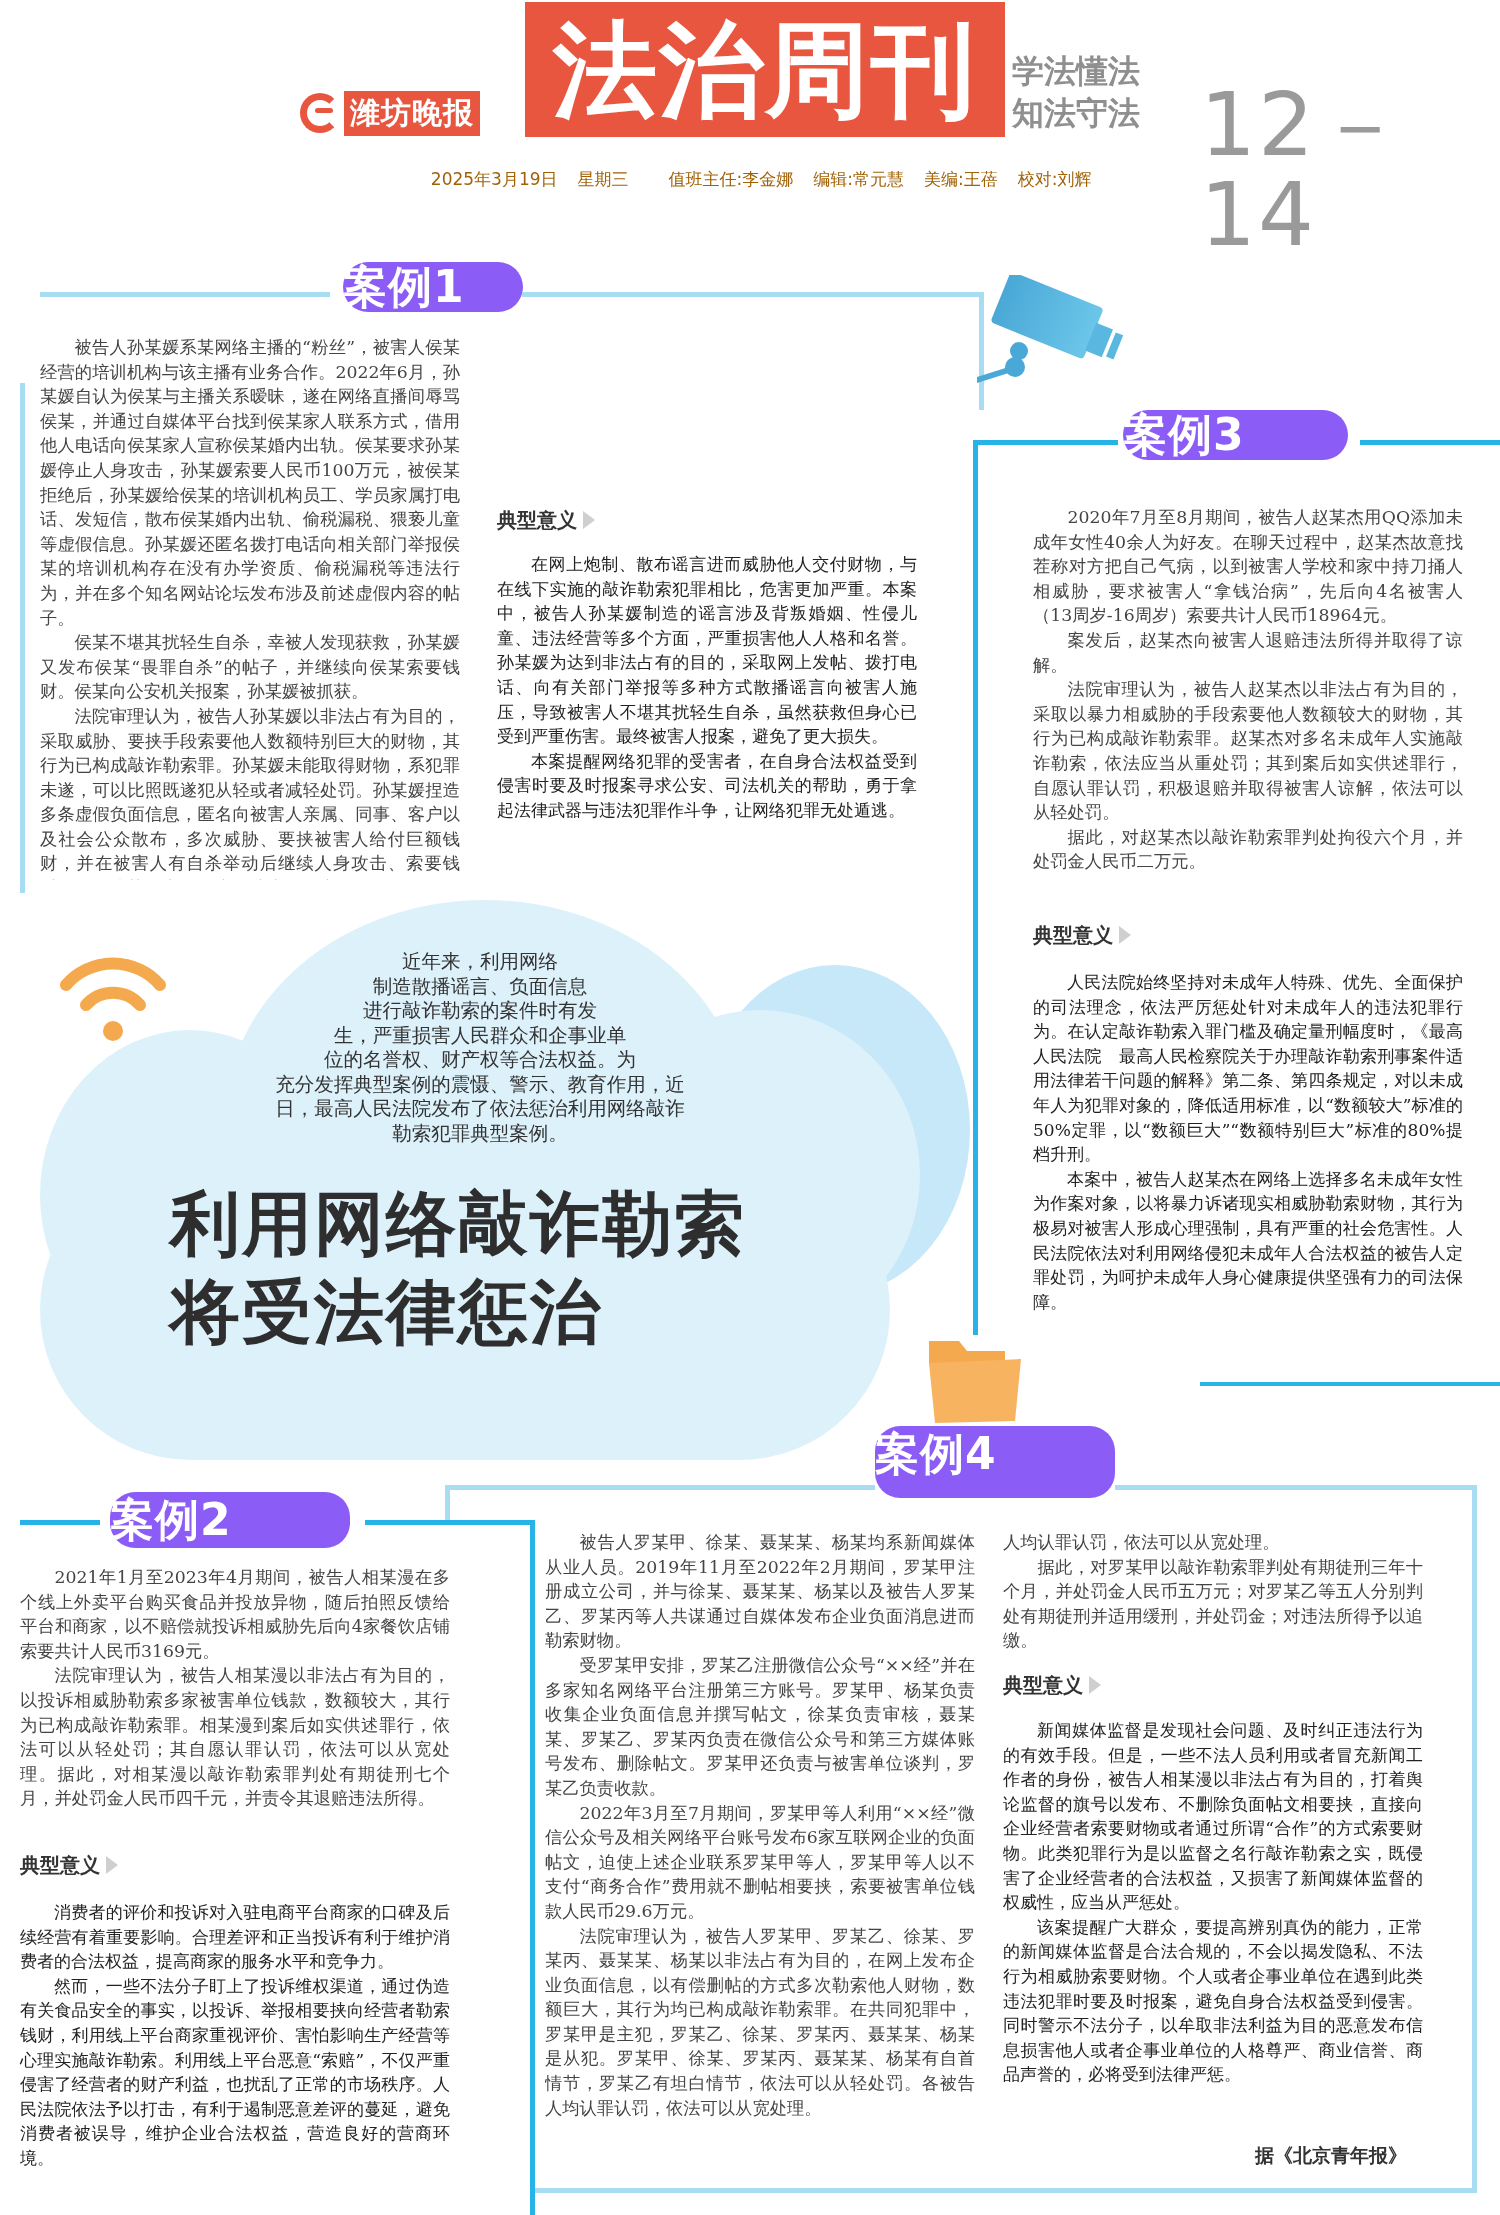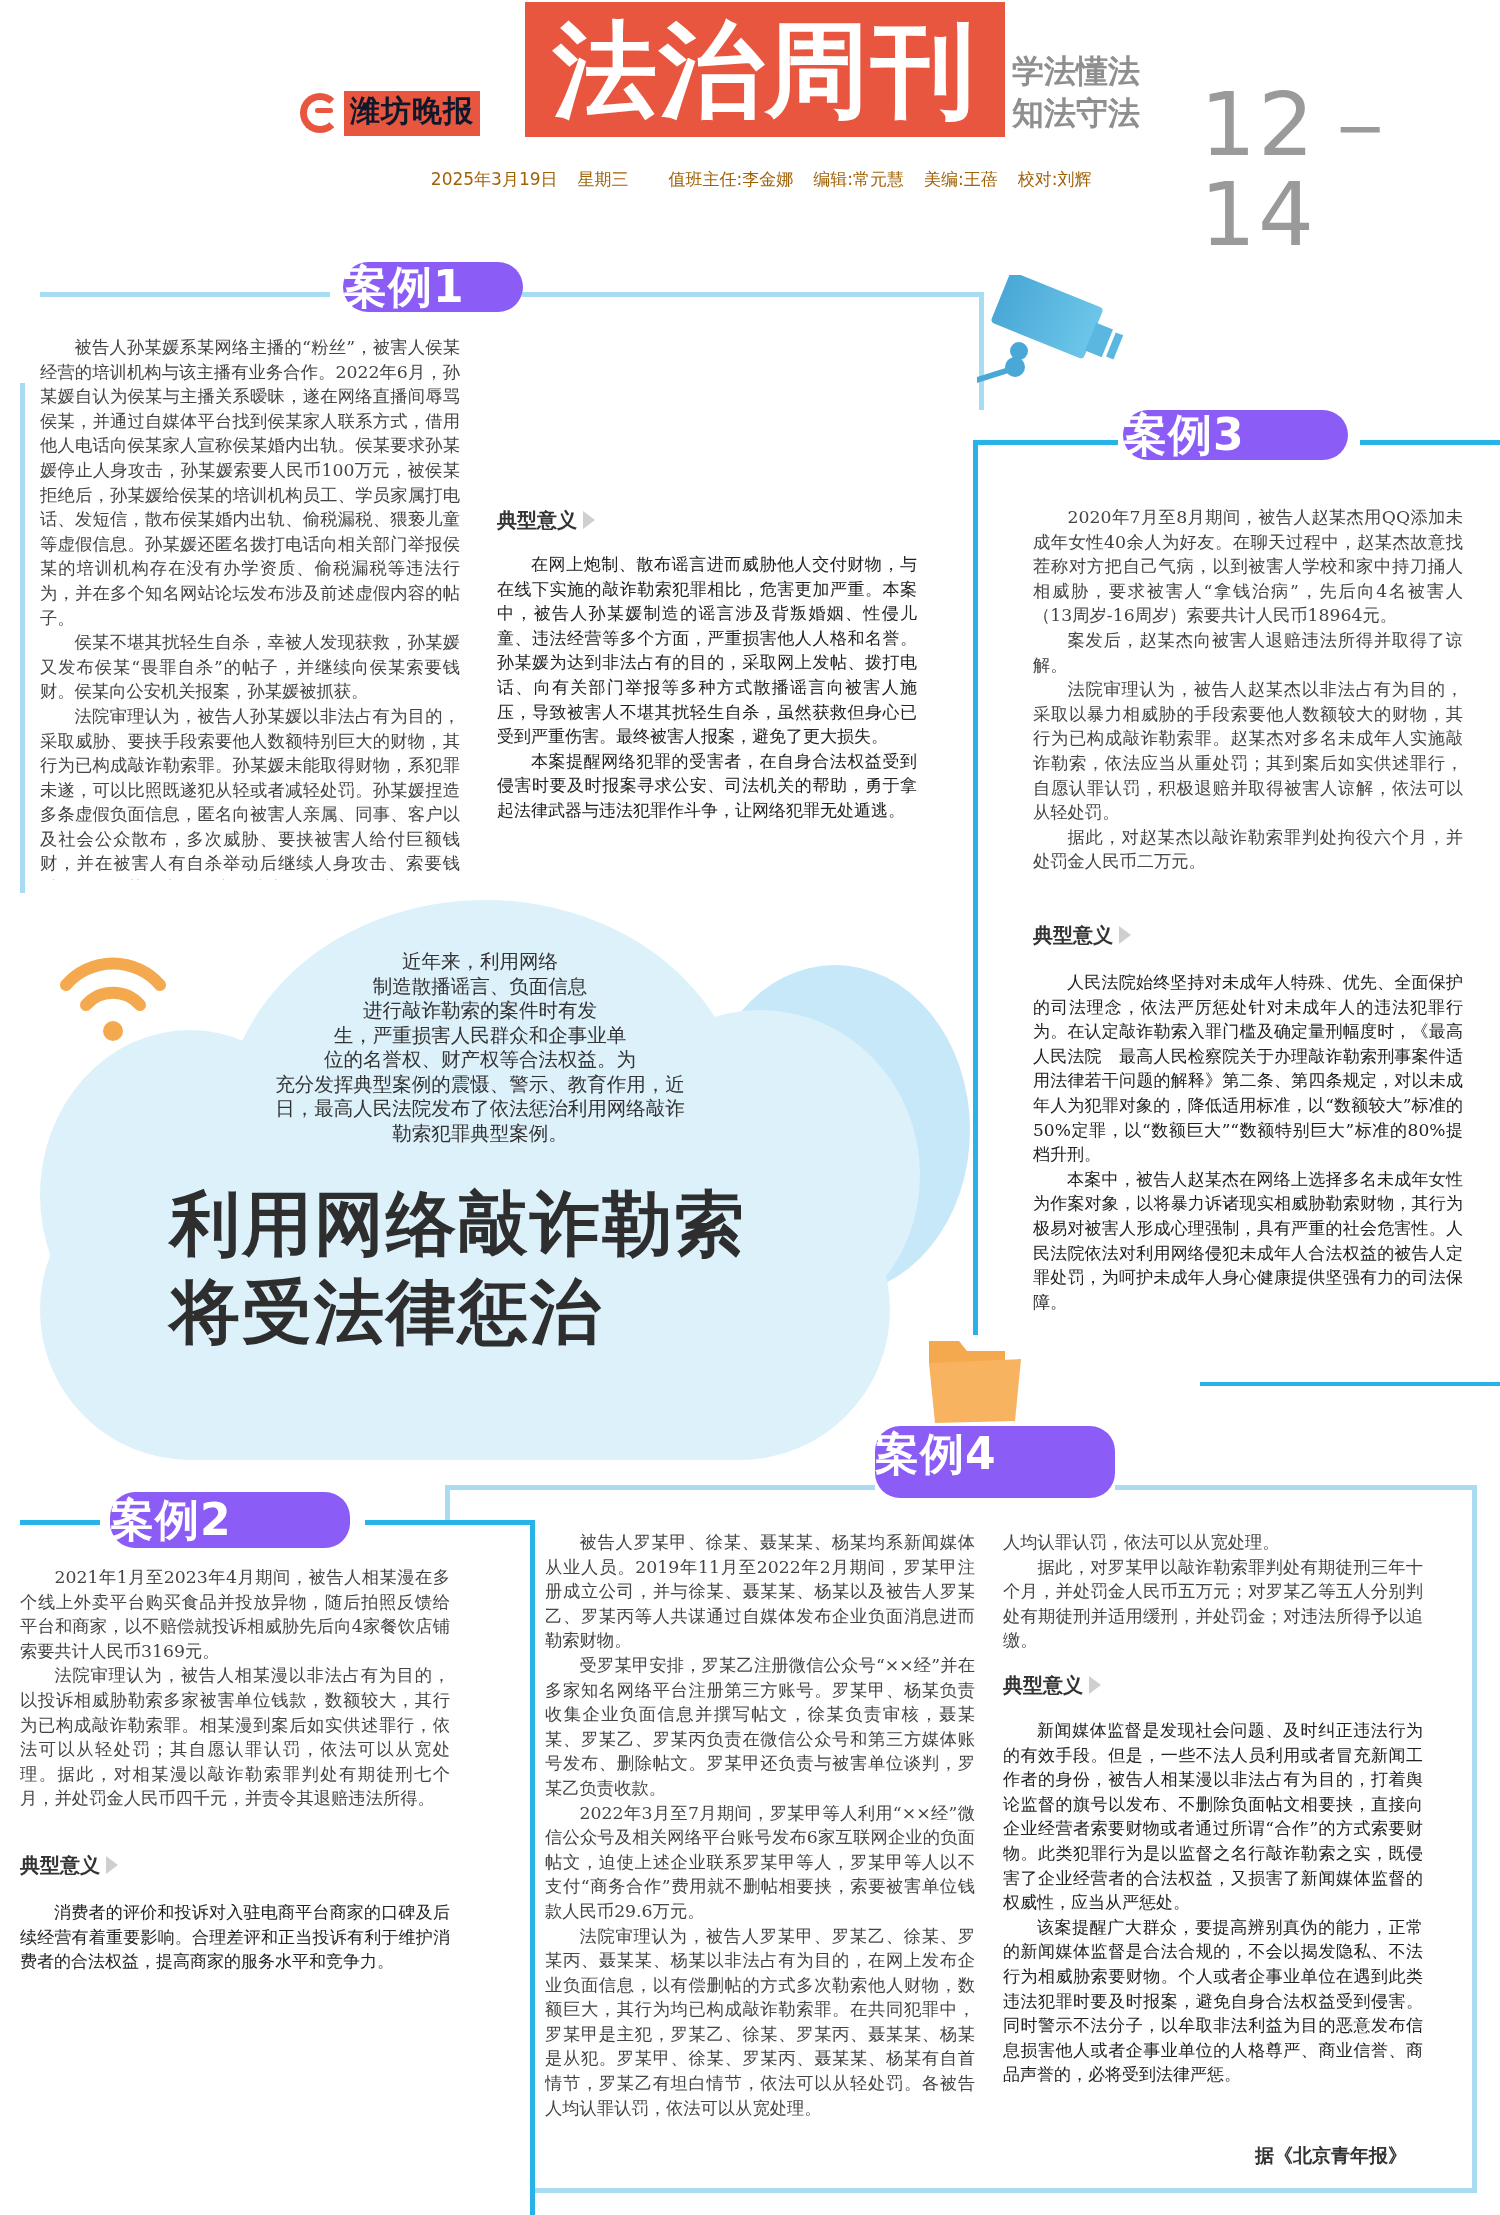--- a/index.html
+++ b/index.html
@@ -4,21 +4,21 @@
 <style>
   * { box-sizing: border-box; margin: 0; padding: 0; }
   html, body { width: 1500px; height: 2215px; background: #ffffff; overflow: hidden; }
   body { position: relative; font-family: "DejaVu Serif", "Liberation Serif", serif; color: #3a3a3a; }
   .abs { position: absolute; }
 
   
   .mast-logo { left: 300px; top: 90px; height: 46px; display: flex; align-items: center; }
   .logo-mark { width: 40px; height: 40px; border-radius: 50%; border: 7px solid #e8563f; border-right-color: transparent; position: relative; margin-right: 4px; }
   .logo-mark::after { content: ""; position: absolute; left: 8px; top: 8px; width: 18px; height: 5px; background: #e8563f; border-radius: 3px; }
-  .logo-text { background: #e8563f; color: #0f172a; font-family: Liberation Mono, monospace; font-weight: bold; font-size: 30px; height: 45px; line-height: 44px; padding: 0 6px; letter-spacing: 1px; }
+  .logo-text { background: #e8563f; color: #ffffff; font-family: Liberation Serif, serif; font-weight: bold; font-size: 30px; height: 45px; line-height: 44px; padding: 0 6px; letter-spacing: 1px; }
   .mast-title { left: 525px; top: 2px; width: 480px; height: 135px; background: #e8563f; color: #fff; font-family: "DejaVu Serif", serif; font-weight: bold; font-size: 104px; line-height: 135px; text-align: center; letter-spacing: 2px; }
   .mast-motto { left: 1012px; top: 50px; color: #8f8f8f; font-family: "DejaVu Sans", sans-serif; font-weight: bold; font-size: 32px; line-height: 42px; }
   .mast-pages { left: 1200px; top: 80px; color: #9a9a9a; font-family: "DejaVu Sans", sans-serif; font-size: 88px; line-height: 90px; letter-spacing: 2px; }
   .mast-info { left: 420px; top: 148px; font-family: "DejaVu Sans", sans-serif; font-size: 17px; color: #a16207; white-space: pre; }
   .mast-info span { margin-right: 20px; }
 
   
   .pill { height: 50px; border-radius: 25px; background: #8b5cf6; color: #fff; font-family: "DejaVu Sans", sans-serif; font-weight: bold; font-size: 44px; text-align: left; line-height: 50px; letter-spacing: 1px; }
   .hline { height: 5px; background: #a8dcf3; }
   .hline.dark { background: #27b2e8; }
@@ -185,13 +185,14 @@
 <div class="abs col" style="left:20px; top:1565px; width:430px;">
   <p>2021年1月至2023年4月期间，被告人相某漫在多个线上外卖平台购买食品并投放异物，随后拍照反馈给平台和商家，以不赔偿就投诉相威胁先后向4家餐饮店铺索要共计人民币3169元。</p>
   <p>法院审理认为，被告人相某漫以非法占有为目的，以投诉相威胁勒索多家被害单位钱款，数额较大，其行为已构成敲诈勒索罪。相某漫到案后如实供述罪行，依法可以从轻处罚；其自愿认罪认罚，依法可以从宽处理。据此，对相某漫以敲诈勒索罪判处有期徒刑七个月，并处罚金人民币四千元，并责令其退赔违法所得。</p>
 </div>
 <div class="abs subhead" style="left:20px; top:1850px;">
   <span>典型意义</span>
     <span class="tri"></span>
 </div>
 <div class="abs sig" style="left:20px; top:1900px; width:430px;">
   <p>消费者的评价和投诉对入驻电商平台商家的口碑及后续经营有着重要影响。合理差评和正当投诉有利于维护消费者的合法权益，提高商家的服务水平和竞争力。</p>
+  <p>然而，一些不法分子盯上了投诉维权渠道，通过伪造有关食品安全的事实，以投诉、举报相要挟向经营者勒索钱财，利用线上平台商家重视评价、害怕影响生产经营等心理实施敲诈勒索。利用线上平台恶意“索赔”，不仅严重侵害了经营者的财产利益，也扰乱了正常的市场秩序。人民法院依法予以打击，有利于遏制恶意差评的蔓延，避免消费者被误导，维护企业合法权益，营造良好的营商环境。</p>
 </div>
 
 </body></html>

